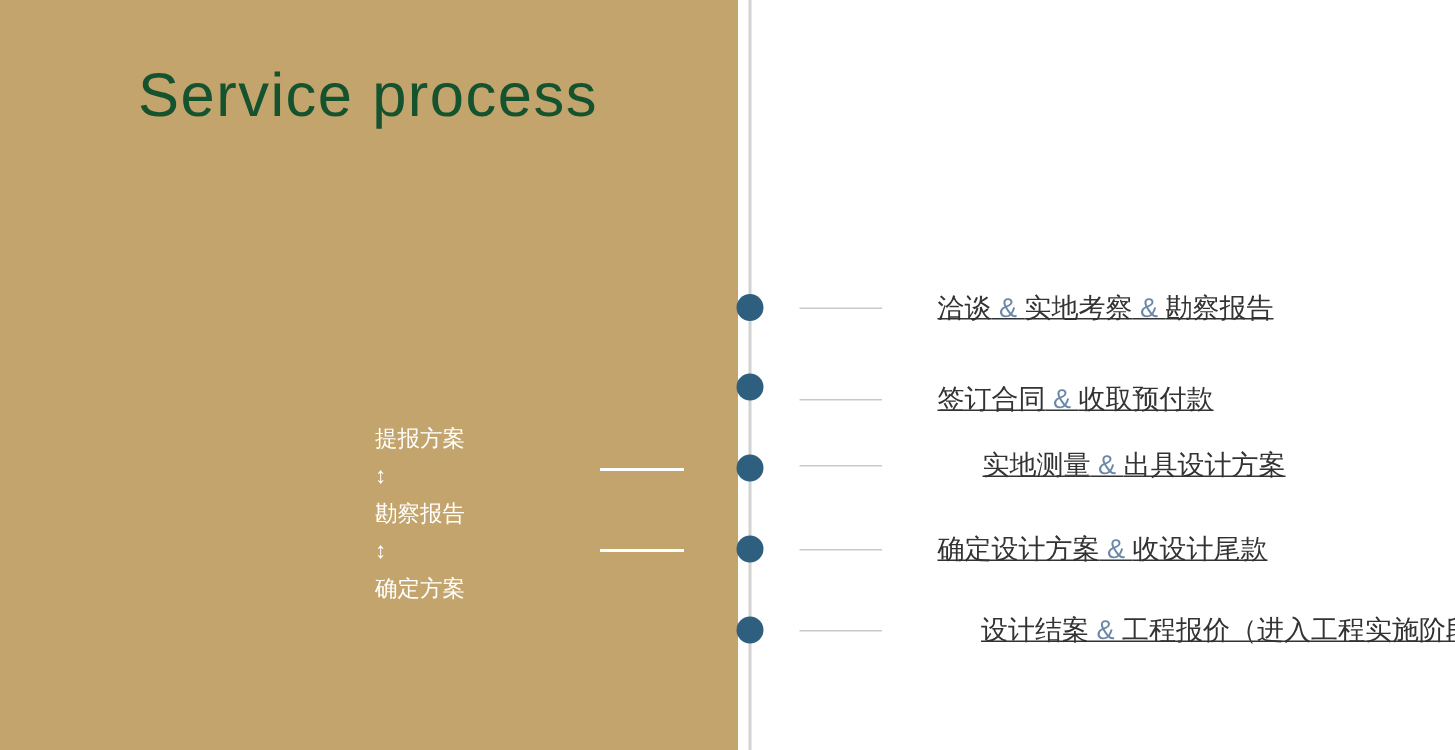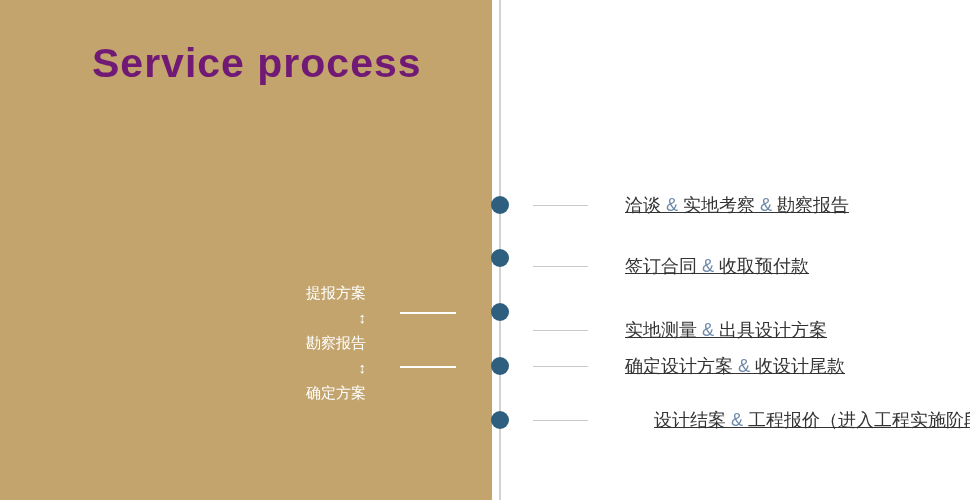--- a/index.html
+++ b/index.html
@@ -19,29 +19,29 @@
   .left-panel {
     position: absolute;
     left: 0; top: 0;
     width: 492px; height: 500px;
     background: #c3a46c;
   }
   .service-title {
     position: absolute;
     left: 92px; top: 40px;
     font-size: 41px;
-    font-weight: 700;
+    font-weight: 400;
     letter-spacing: 1px;
-    color: #701a75;
+    color: #14532d;
   }
   .left-steps {
     position: absolute;
     left: 250px; top: 284px;
     width: 116px;
-    text-align: right;
+    text-align: left;
     color: #ffffff;
     font-size: 15px;
   }
   .step { height: 18px; line-height: 18px; }
   .step-arrow {
     height: 16px; line-height: 16px;
     font-size: 15px;
     margin: 8px 0;
   }
   .left-line {
@@ -128,21 +128,21 @@
 
   <div>
       <div class="process-row" style="top: 195px;">
         <span class="row-line"></span>
         <span class="row-label">洽谈<span class="amp"> &amp; </span>实地考察<span class="amp"> &amp; </span>勘察报告</span>
       </div>
       <div class="process-row" style="top: 256px;">
         <span class="row-line"></span>
         <span class="row-label">签订合同<span class="amp"> &amp; </span>收取预付款</span>
       </div>
-      <div class="process-row" style="top: 320px;">
+      <div class="process-row" style="top: 300px; gap: 30px;">
         <span class="row-line"></span>
         <span class="row-label">实地测量<span class="amp"> &amp; </span>出具设计方案</span>
       </div>
       <div class="process-row" style="top: 356px; align-items: center;">
         <span class="row-line"></span>
         <span class="row-label">确定设计方案<span class="amp"> &amp; </span>收设计尾款</span>
       </div>
       <div class="process-row" style="top: 410px; gap: 29px;">
         <span class="row-line"></span>
         <span class="row-label">设计结案<span class="amp"> &amp; </span>工程报价（进入工程实施阶段）</span>

